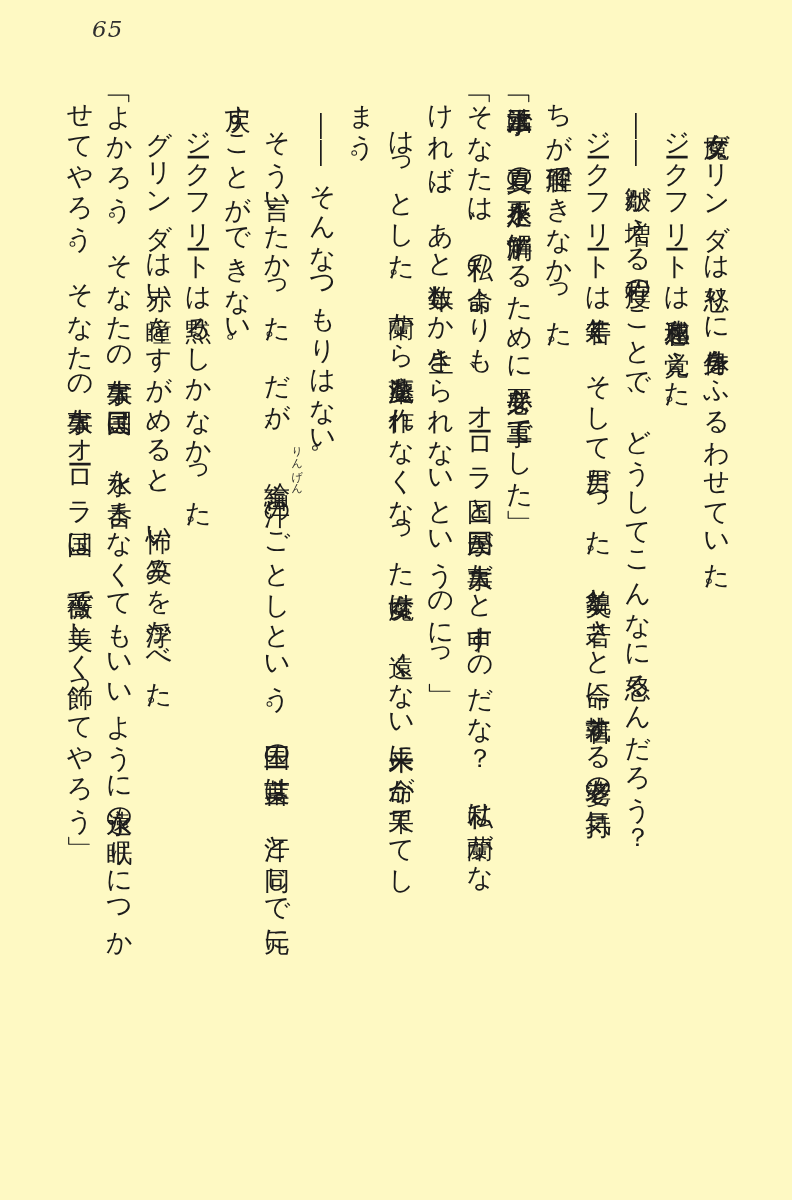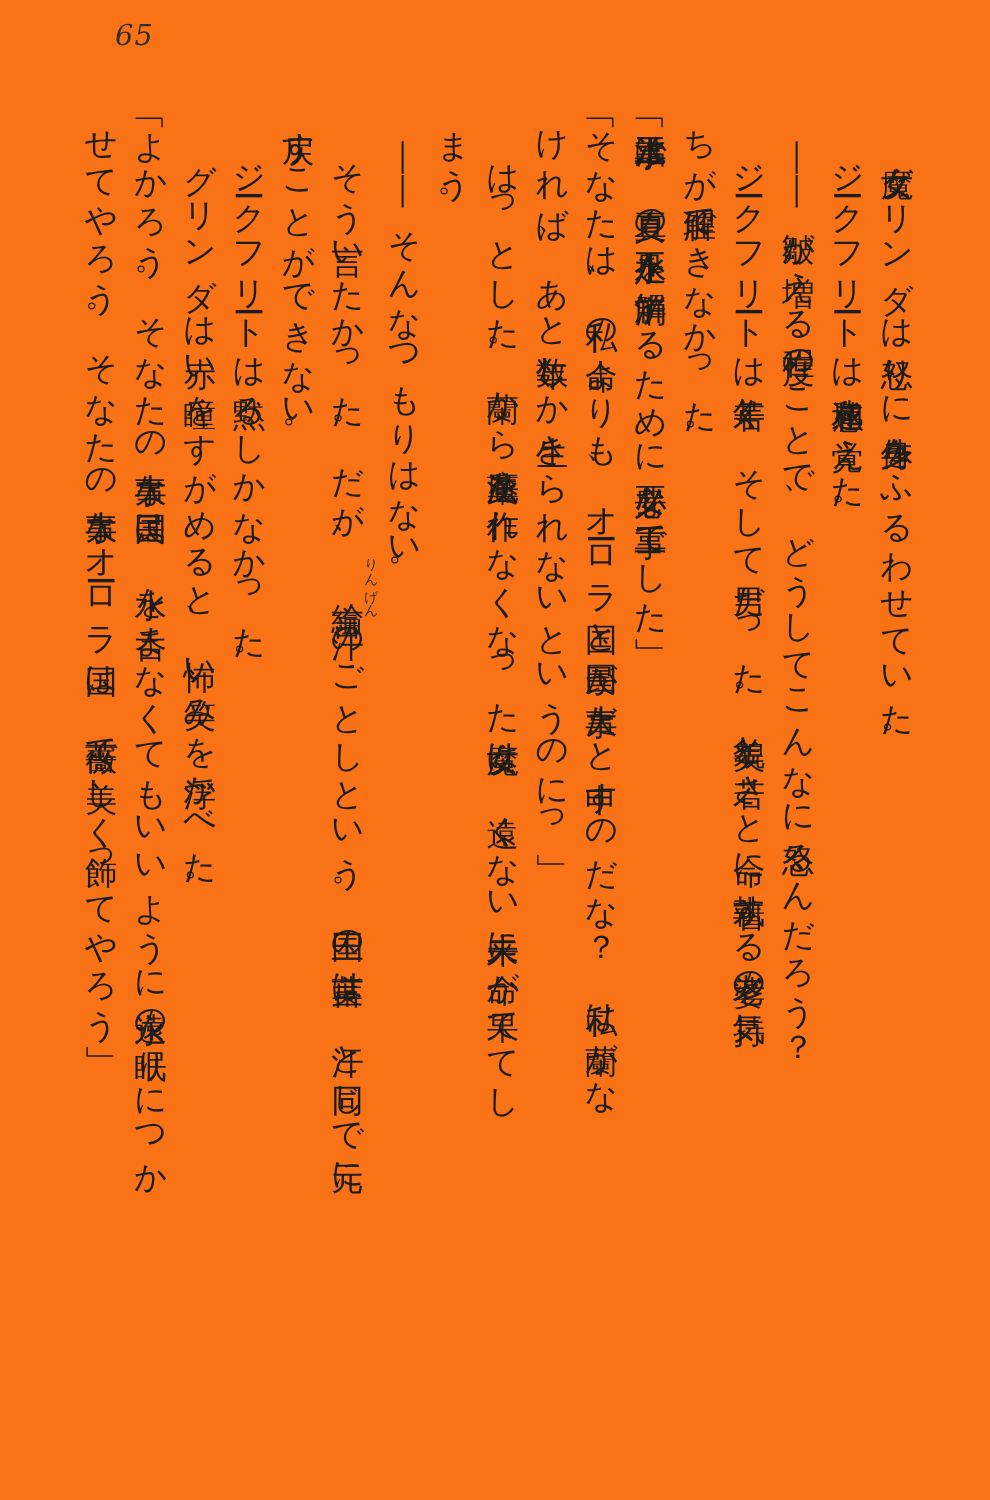--- a/index.html
+++ b/index.html
@@ -5,21 +5,21 @@
   html, body {
     margin: 0;
     padding: 0;
     background: #e8e8e8;
   }
   .page {
     position: relative;
     width: 792px;
     height: 1200px;
     margin: 0 auto;
-    background: #f97316;
+    background: #fef9c3;
     overflow: hidden;
     font-family: "DejaVu Serif", "Liberation Serif", serif;
     color: #1c1c1c;
   }
   .page-number {
     position: absolute;
     top: 16px;
     left: 92px;
     font-size: 23px;
     font-style: italic;

